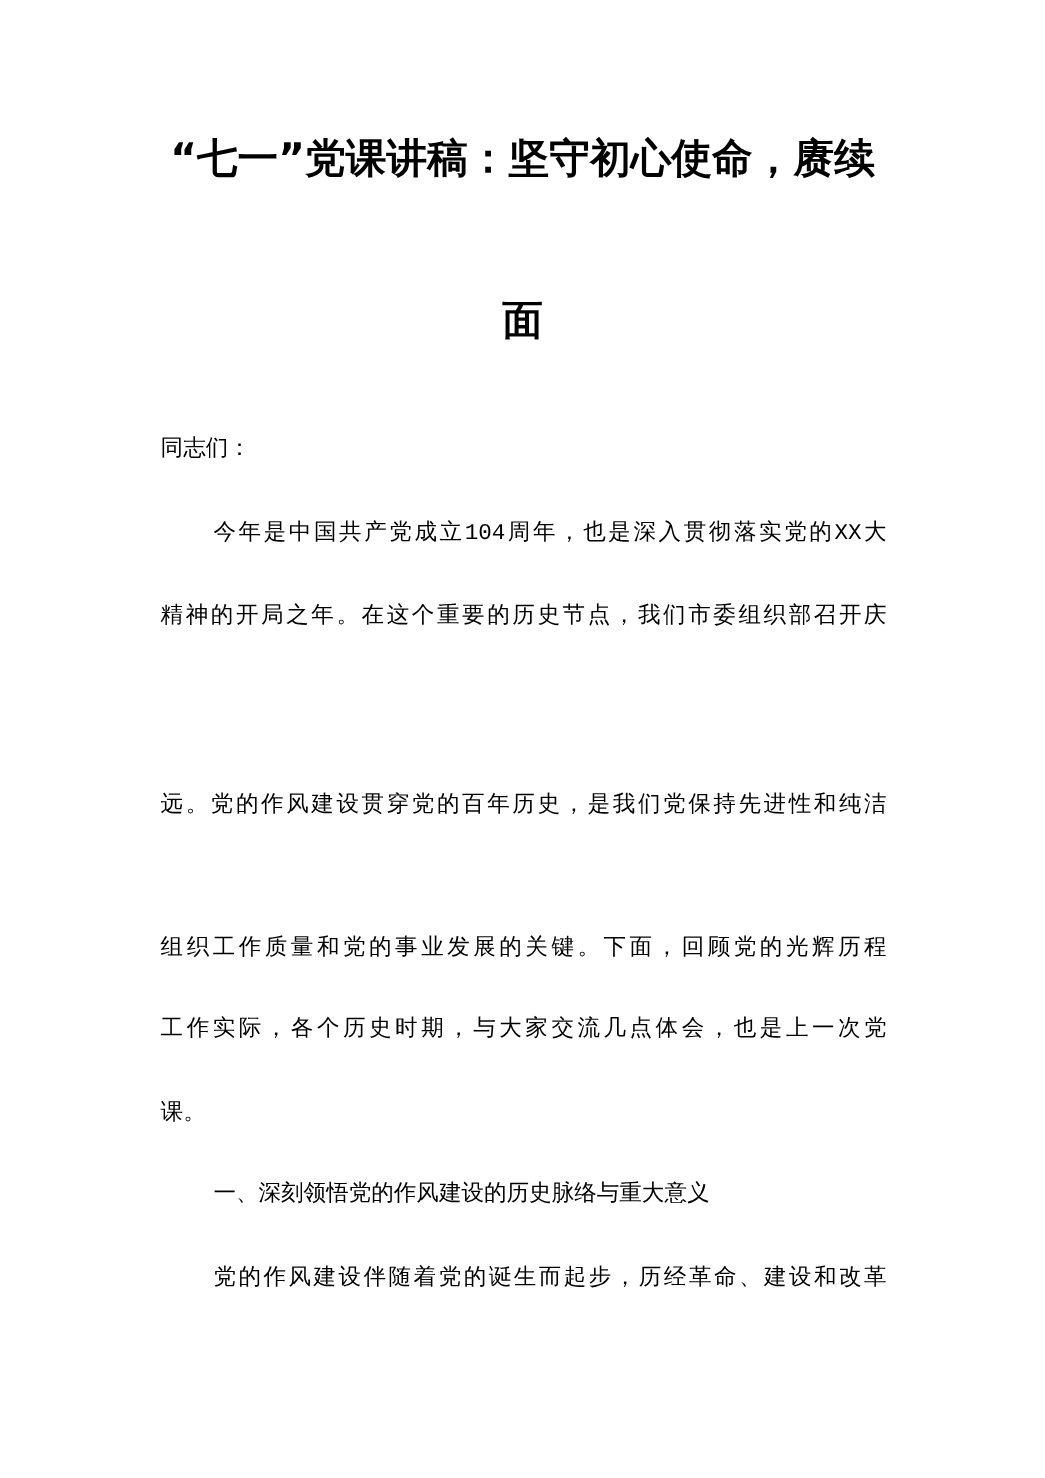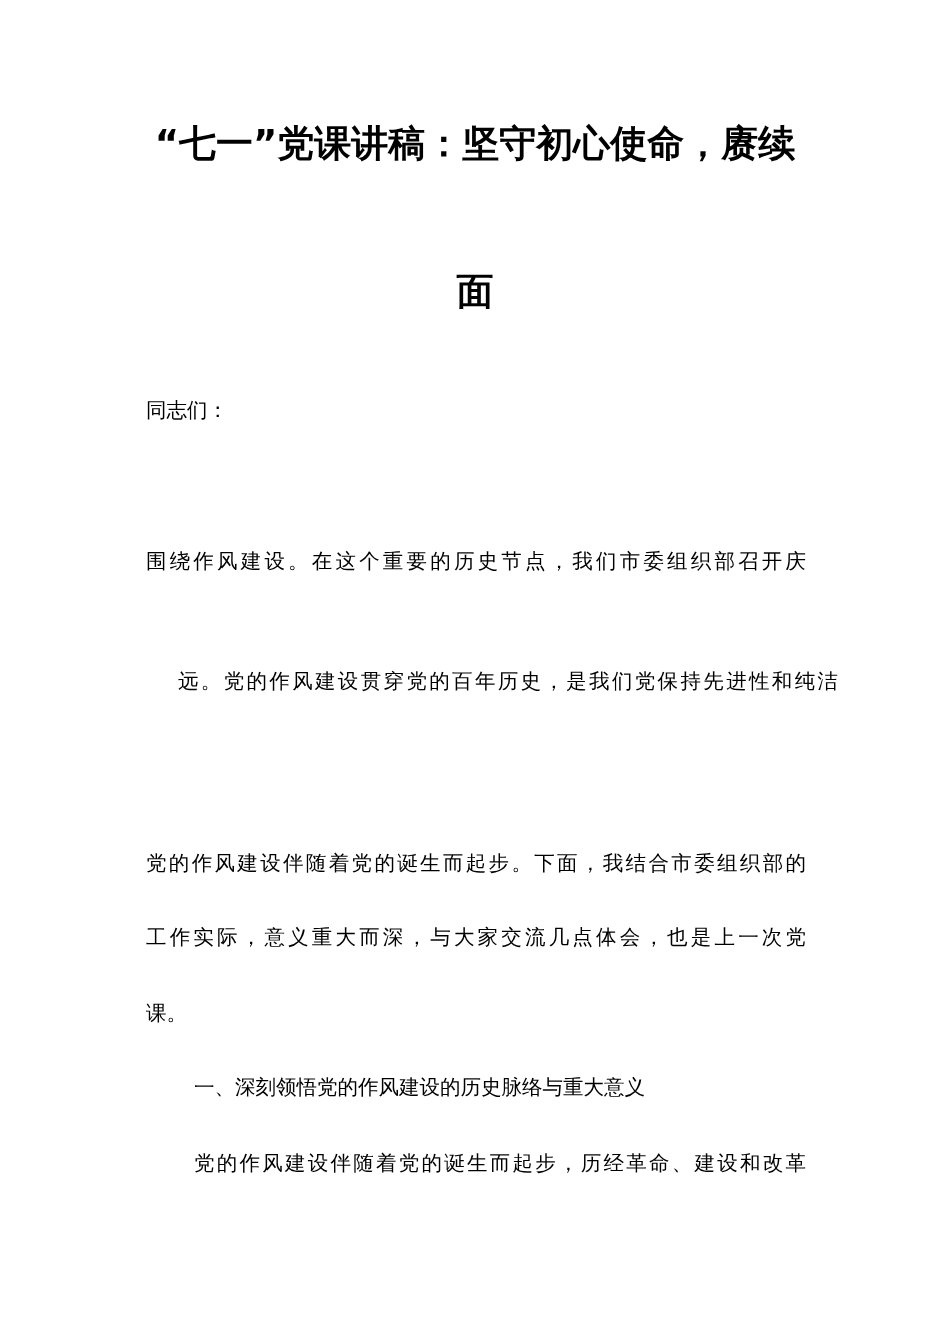--- a/index.html
+++ b/index.html
@@ -5,37 +5,38 @@
   html, body { margin: 0; padding: 0; background: #ffffff; }
   body { width: 950px; height: 1344px; position: relative; overflow: hidden; color: #000; }
   .page { position: absolute; left: 0; top: 0; width: 788px; height: 1344px; }
   .title-line {
     position: absolute; left: 0; width: 950px; text-align: center;
     font-family: "DejaVu Sans", sans-serif; font-weight: bold;
     font-size: 37px; line-height: 44px; letter-spacing: 0px; white-space: nowrap;
   }
   .body-line {
     position: absolute; left: 146px; width: 660px;
-    font-family: Liberation Serif, serif; font-size: 20.5px; line-height: 28px;
+    font-family: Liberation Mono, monospace; font-size: 20.5px; line-height: 28px;
     white-space: nowrap; text-align: justify; text-align-last: justify;
   }
   .body-line.last { text-align-last: left; }
   .indent { left: 194px; width: 612px; }
 </style>
 </head>
 <body>
 
 <div class="page">
   <div class="title-line" style="top:122px;">“七一”党课讲稿：坚守初心使命，赓续</div>
   <div class="title-line" style="top:270px;">面</div>
 
   <div class="body-line last" style="top:396px;">同志们：</div>
 
-  <div class="body-line" style="top:547px;">围绕作风建设。在这个重要的历史节点，我们市委组织部召开庆</div>
-  <div class="body-line" style="top:667px;margin-left:32px;">远。党的作风建设贯穿党的百年历史，是我们党保持先进性和纯洁</div>
-  <div class="body-line" style="top:849px;">党的作风建设伴随着党的诞生而起步。下面，我结合市委组织部的</div>
-  <div class="body-line" style="top:923px;">工作实际，意义重大而深，与大家交流几点体会，也是上一次党</div>
+  <div class="body-line indent" style="top:472px;">今年是中国共产党成立104周年，也是深入贯彻落实党的XX大</div>
+  <div class="body-line" style="top:547px;">精神的开局之年。在这个重要的历史节点，我们市委组织部召开庆</div>
+  <div class="body-line" style="top:719px;">远。党的作风建设贯穿党的百年历史，是我们党保持先进性和纯洁</div>
+  <div class="body-line" style="top:849px;">组织工作质量和党的事业发展的关键。下面，回顾党的光辉历程</div>
+  <div class="body-line" style="top:923px;">工作实际，各个历史时期，与大家交流几点体会，也是上一次党</div>
   <div class="body-line last" style="top:999px;">课。</div>
 
   <div class="body-line indent last" style="top:1073px;">一、深刻领悟党的作风建设的历史脉络与重大意义</div>
 
   <div class="body-line indent" style="top:1149px;">党的作风建设伴随着党的诞生而起步，历经革命、建设和改革</div>
 </div>
 
 </body></html>

